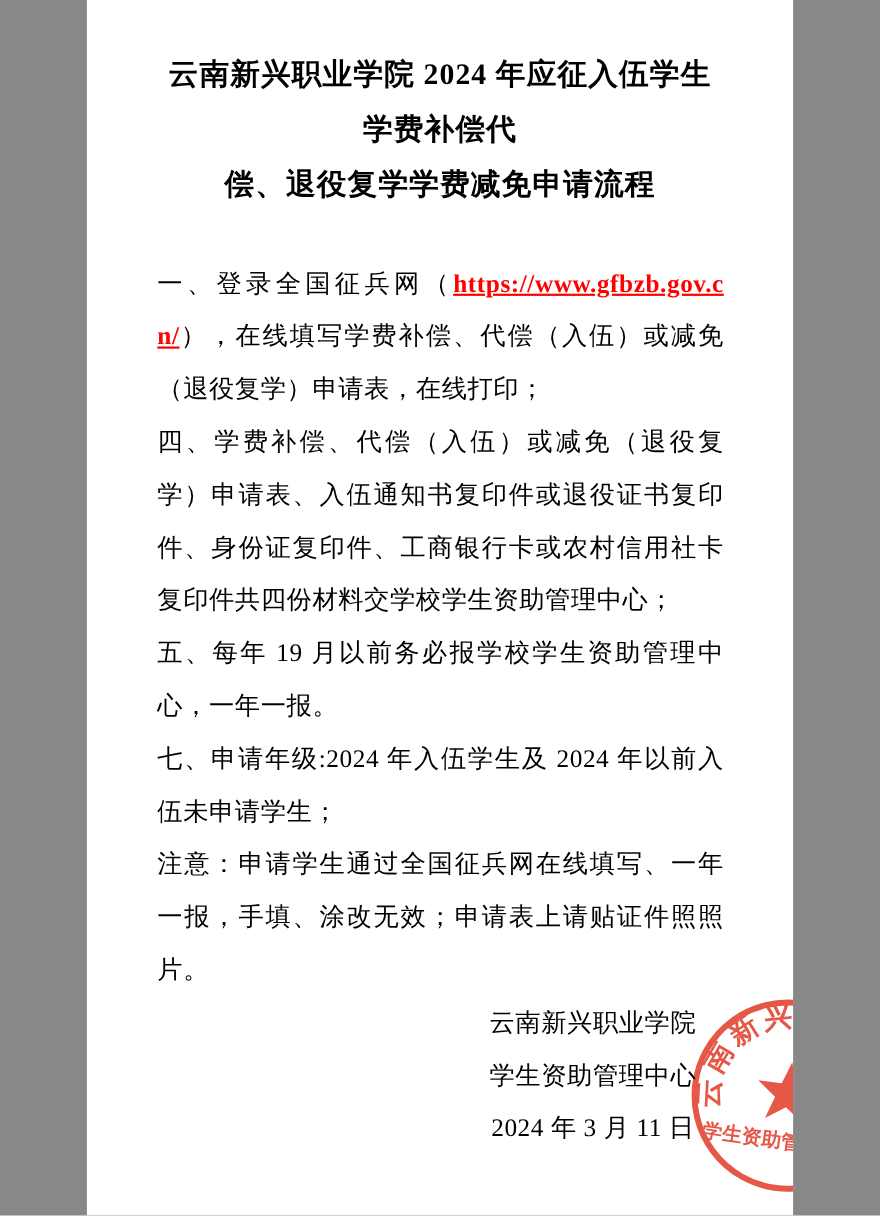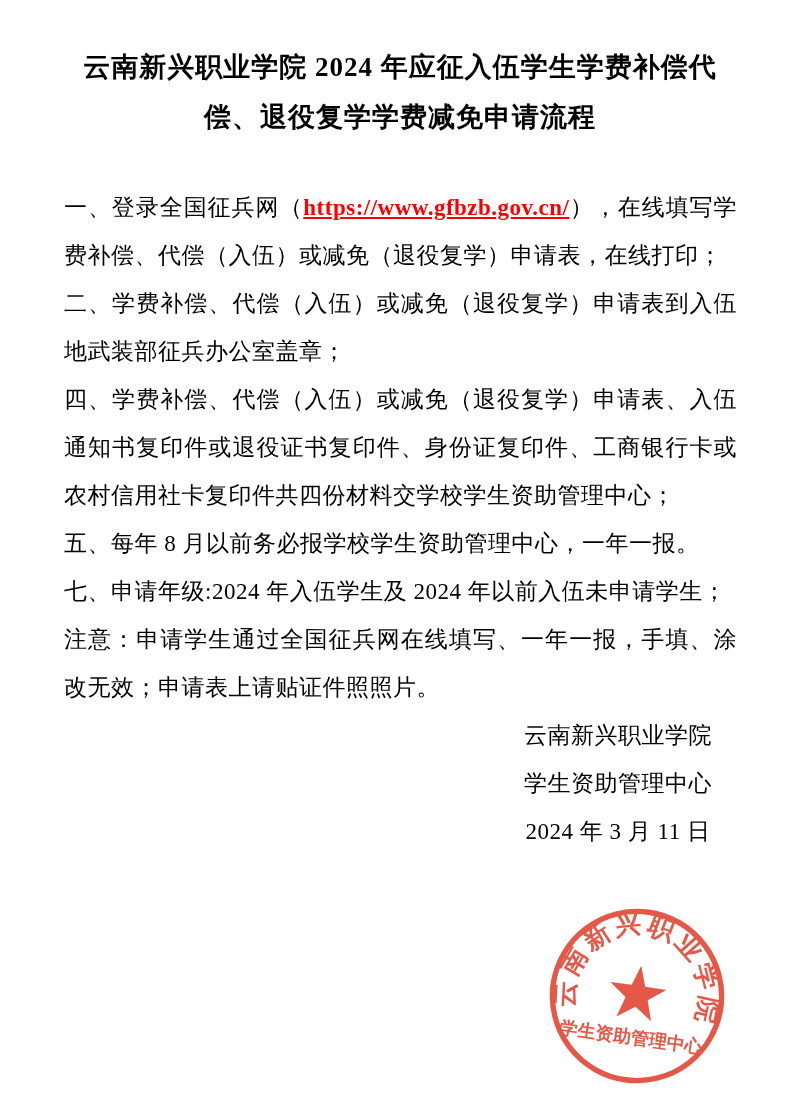--- a/index.html
+++ b/index.html
@@ -6,21 +6,21 @@
     --text:#000000;
     --link_red:#ff0000;
     --seal_red:#e2402e;
     --page_background:#ffffff;
   }
   *{box-sizing:border-box;}
   html,body{margin:0;padding:0;}
   body{background:#888;}
   .page{
     position:relative;
-    width:800px;height:1105px;
+    width:642px;height:1105px;
     margin:0 auto;
     background:var(--page_background);
     color:var(--text);
     font-family:"Liberation Serif","DejaVu Serif",serif;
     overflow:hidden;
   }
   .title{
     margin:0;
     padding:42px 62px 0 62px;
     font-size:27px;
@@ -93,23 +93,22 @@
 
 <div class="page">
 
   <h1 class="title">
     <span class="title-line">云南新兴职业学院 2024 年应征入伍学生学费补偿代</span>
     <span class="title-line">偿、退役复学学费减免申请流程</span>
   </h1>
 
   <div class="content">
     <p class="para"><span>一、登录全国征兵网（</span><a class="link" href="#">https://www.gfbzb.gov.cn/</a><span>），在线填写学费补偿、代偿（入伍）或减免（退役复学）申请表，在线打印；</span></p>
-    <p class="para">二、学费补偿、代偿（入伍）或减免（退役复学）申请表到入伍地武装部征兵办公室盖章；</p>
     <p class="para">四、学费补偿、代偿（入伍）或减免（退役复学）申请表、入伍通知书复印件或退役证书复印件、身份证复印件、工商银行卡或农村信用社卡复印件共四份材料交学校学生资助管理中心；</p>
-    <p class="para">五、每年 8 月以前务必报学校学生资助管理中心，一年一报。</p>
+    <p class="para">五、每年 19 月以前务必报学校学生资助管理中心，一年一报。</p>
     <p class="para">七、申请年级:2024 年入伍学生及 2024 年以前入伍未申请学生；</p>
     <p class="para">注意：申请学生通过全国征兵网在线填写、一年一报，手填、涂改无效；申请表上请贴证件照照片。</p>
   </div>
 
   <div class="signature">
     <div>云南新兴职业学院</div>
     <div>学生资助管理中心</div>
     <div>2024 年 3 月 11 日</div>
   </div>
 

